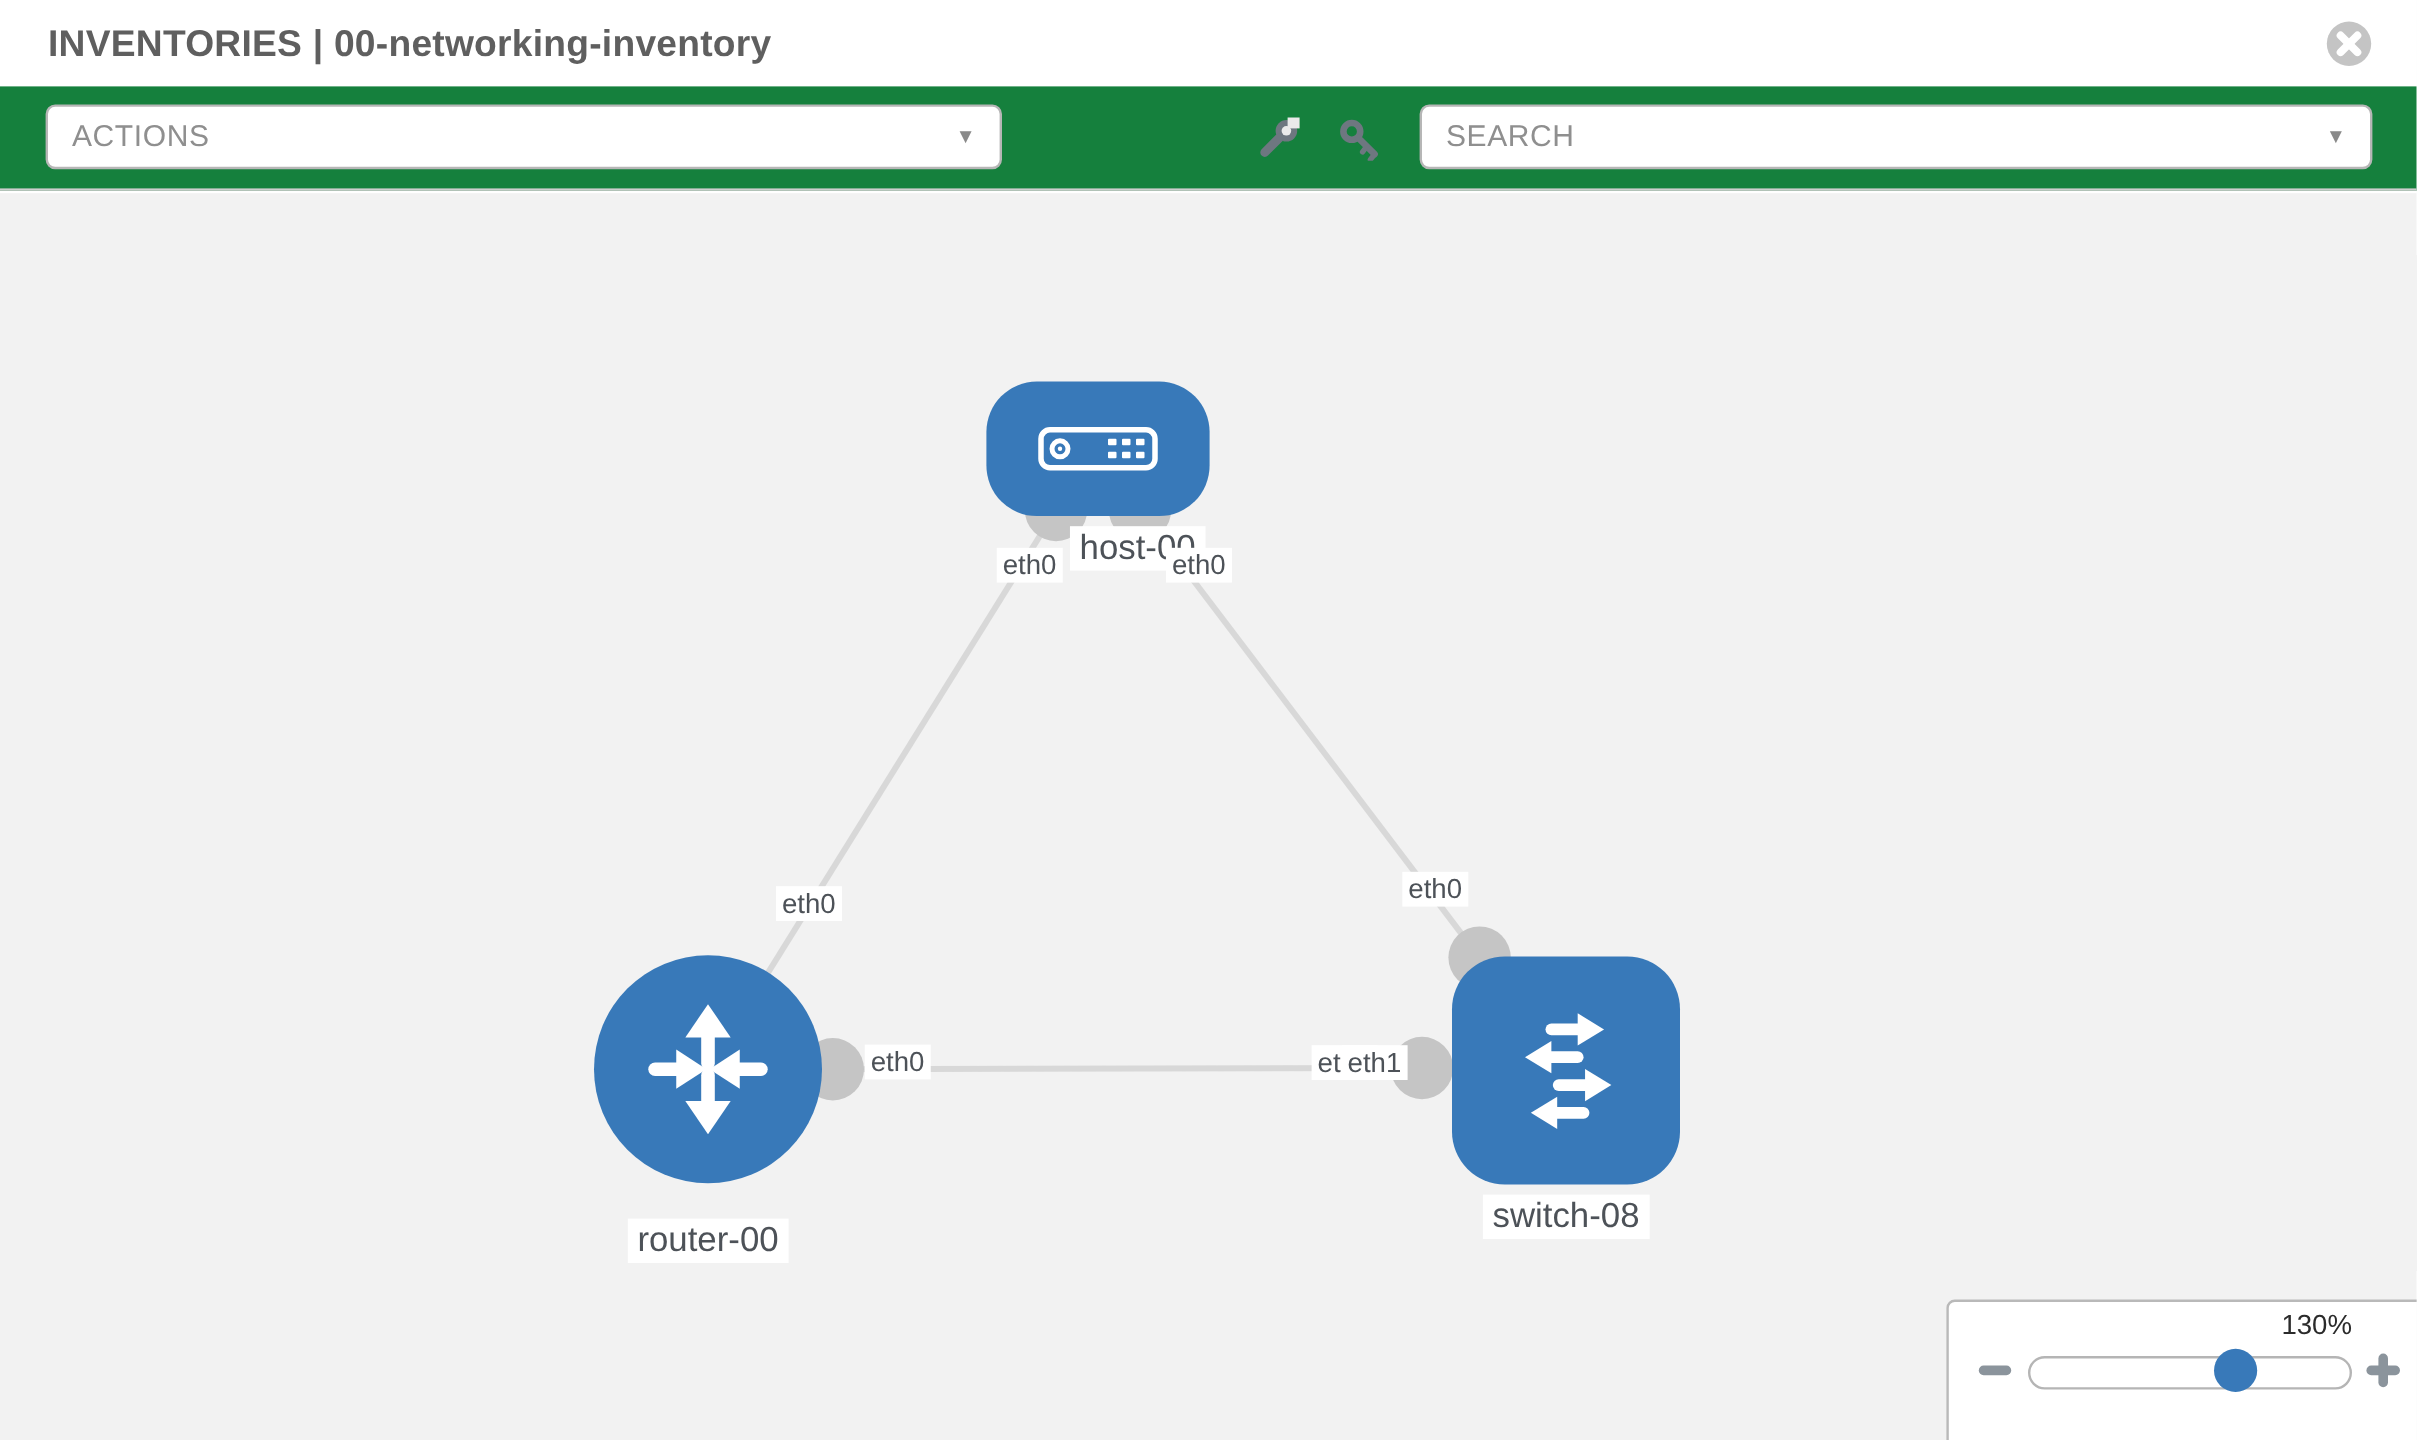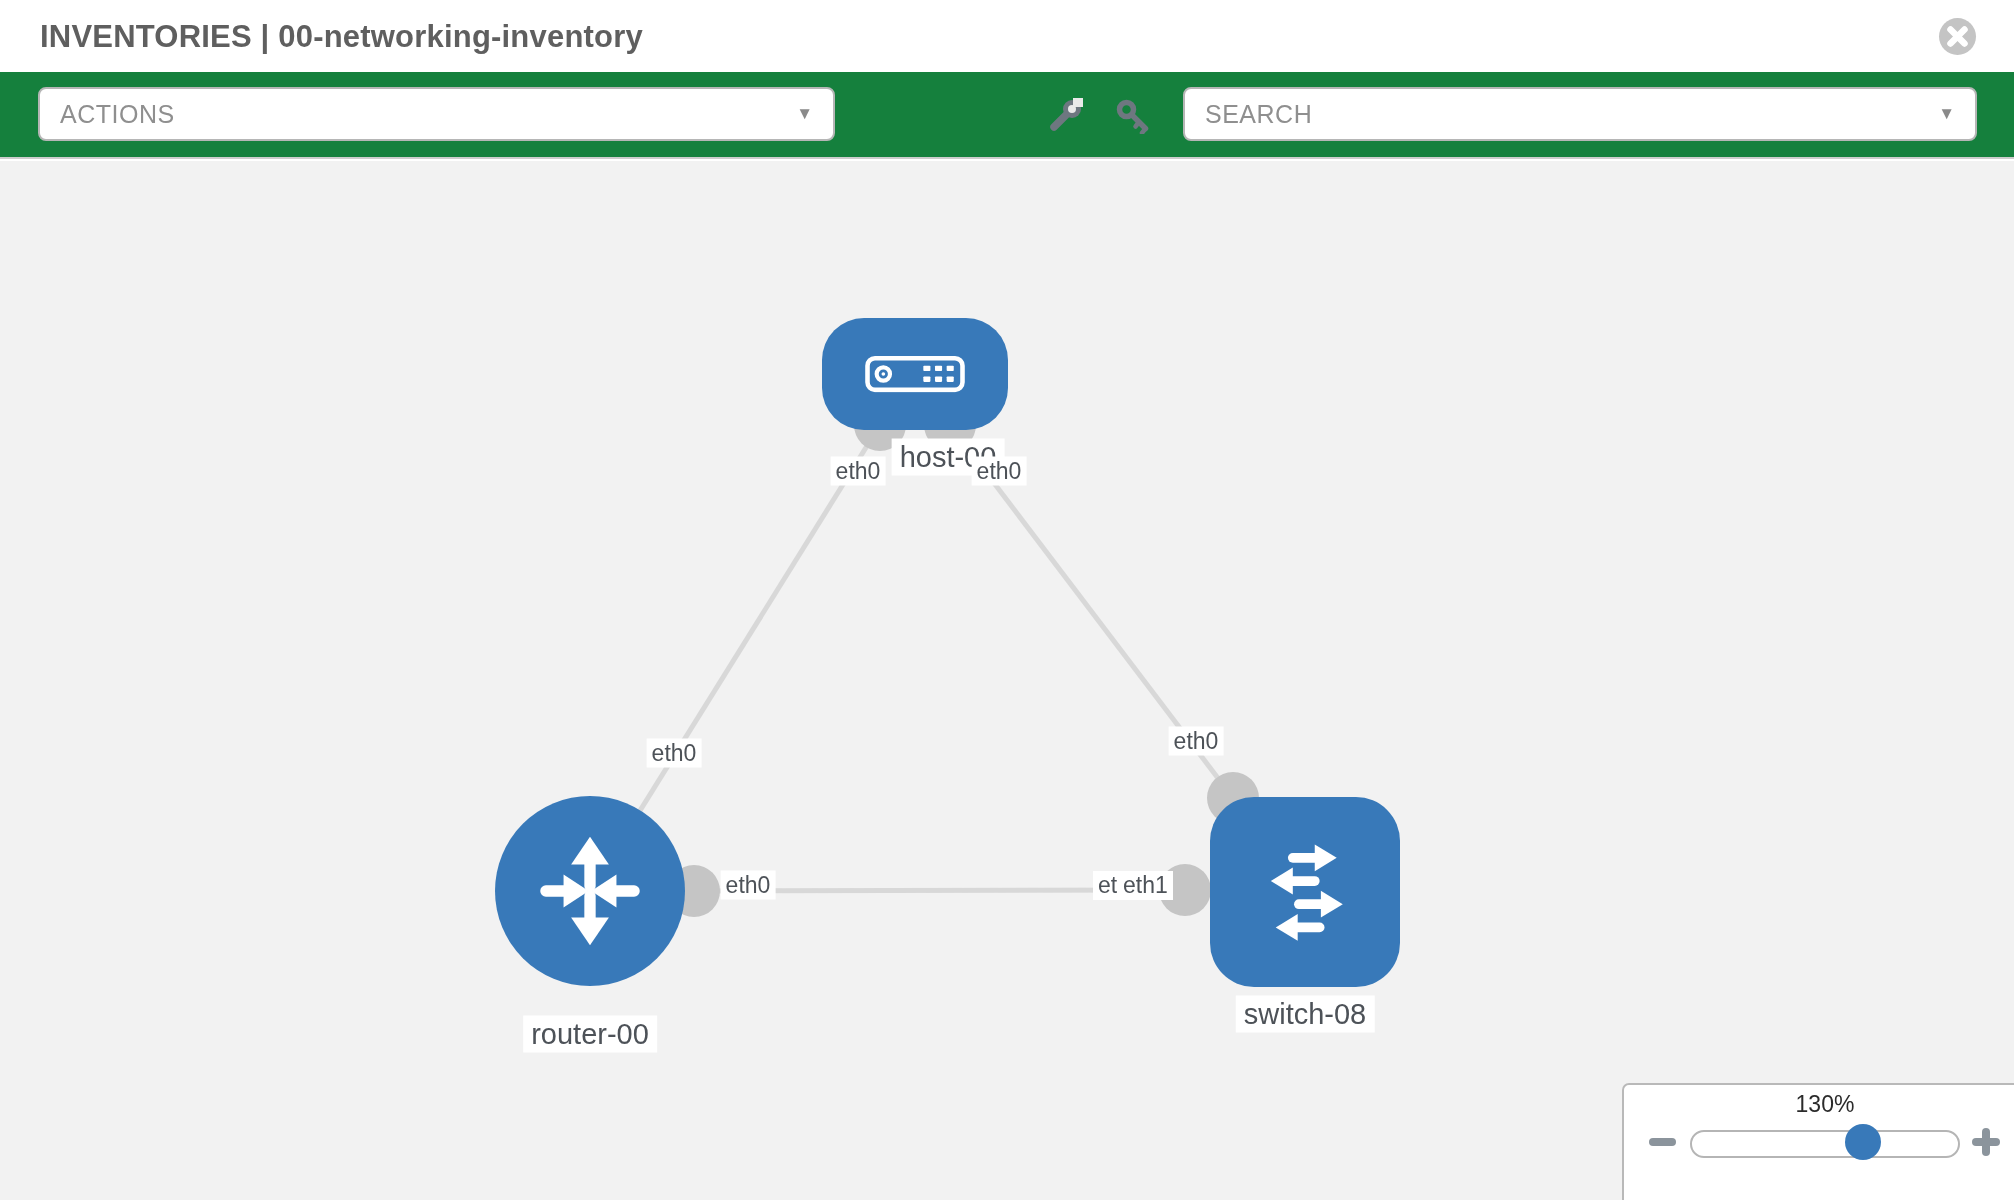--- a/index.html
+++ b/index.html
@@ -32,21 +32,21 @@
   .node-router { left: 495px; top: 635px; width: 190px; height: 190px; border-radius: 50%; }
   .node-switch { left: 1210px; top: 636px; width: 190px; height: 190px; border-radius: 44px; }
   .node svg { position: absolute; left: 50%; top: 50%; transform: translate(-50%, -50%); }
 
   .nlabel { position: absolute; transform: translate(-50%, -50%); background: #ffffff; color: #4d5258; font-size: 29px; padding: 2px 8px; white-space: nowrap; }
   .ilabel { position: absolute; transform: translate(-50%, -50%); background: #ffffff; color: #4d5258; font-size: 23px; padding: 1px 5px; white-space: nowrap; }
   .ilabel-abs { position: absolute; transform: none; background: #ffffff; color: #4d5258; font-size: 23px; padding: 1px 5px; white-space: nowrap; }
 
   
   .zoom-panel { position: absolute; left: 1622px; top: 1083px; width: 396px; height: 121px; background: #ffffff; border: 2px solid #b9b9b9; border-top-left-radius: 7px; }
-  .zoom-value { position: absolute; left: 66px; top: 6px; width: 270px; text-align: center; font-size: 23px; color: #2b2b2b; }
+  .zoom-value { position: absolute; left: 66px; top: 6px; width: 270px; text-align: right; font-size: 23px; color: #2b2b2b; }
   .zoom-track { position: absolute; left: 66px; top: 45px; width: 270px; height: 28px; background: #ffffff; border: 2px solid #b5b5b5; border-radius: 14px; cursor: pointer; }
   .zoom-thumb { position: absolute; left: 221px; top: 39px; width: 36px; height: 36px; border-radius: 50%; background: #3879b9; cursor: grab; }
   .zoom-minus { position: absolute; left: 25px; top: 53px; width: 27px; height: 8px; border-radius: 4px; background: #8b949c; cursor: pointer; }
   .zoom-plus { position: absolute; left: 348px; top: 43px; width: 28px; height: 28px; cursor: pointer; }
   .zoom-plus .h { position: absolute; left: 0; top: 10px; width: 28px; height: 8px; border-radius: 4px; background: #8b949c; }
   .zoom-plus .v { position: absolute; left: 10px; top: 0; width: 8px; height: 28px; border-radius: 4px; background: #8b949c; }
 </style>
 </head>
 <body>
 

